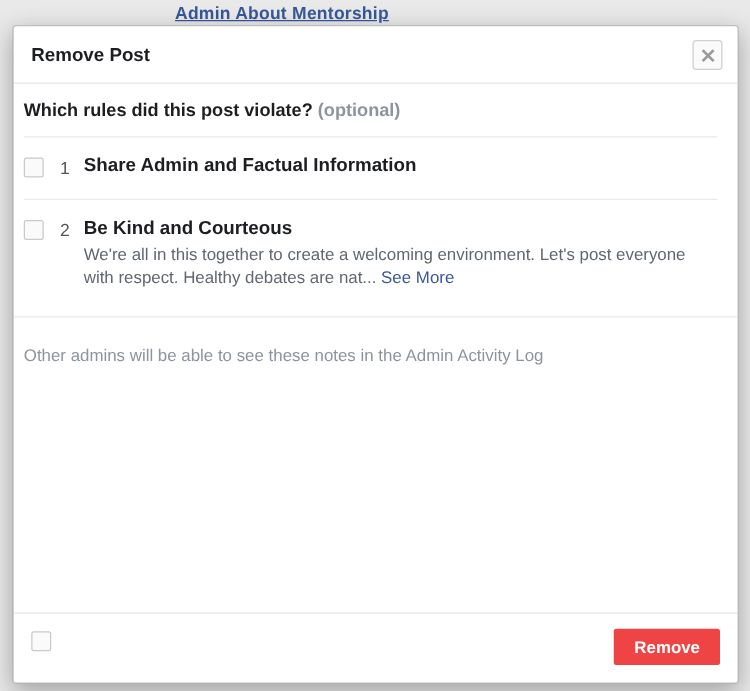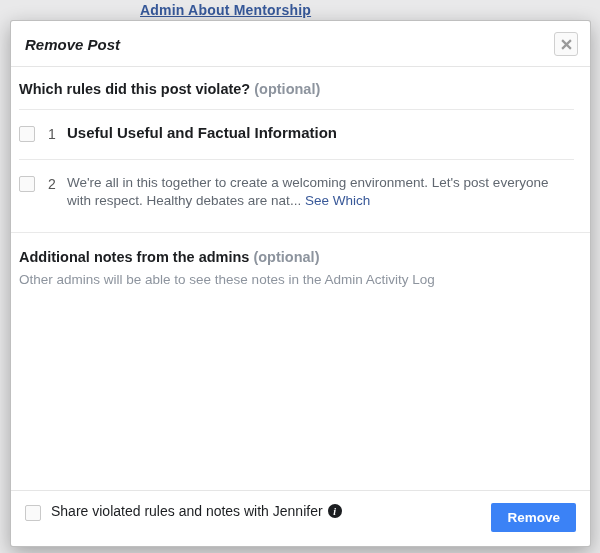--- a/index.html
+++ b/index.html
@@ -33,21 +33,20 @@
     box-shadow: 0 6px 20px rgba(0,0,0,0.3);
     display: flex;
     flex-direction: column;
   }
   .modal-header {
     display: flex;
     justify-content: space-between;
     align-items: center;
     padding: 11px 12px 10px 14px;
     border-bottom: 1px solid #e5e5e5;
-    font-style: italic;
   }
   .modal-title {
     font-size: 15px;
     font-weight: 700;
     color: #1c1e21;
   }
   .close-btn {
     width: 24px;
     height: 24px;
     border: 1px solid #d0d0d0;
@@ -171,21 +170,21 @@
     font-family: Georgia, serif;
   }
   .share-sub {
     font-size: 12.5px;
     color: #8d949e;
     margin-top: 2px;
     line-height: 1.3;
     max-width: 380px;
   }
   .remove-btn {
-    background: #3b82f6;
+    background: #ef4444;
     color: #fff;
     border: none;
     border-radius: 2px;
     font-size: 13.5px;
     font-weight: 700;
     padding: 7px 16px;
     cursor: pointer;
     align-self: flex-end;
     text-align: right;
   }
@@ -212,54 +211,47 @@
       <span>Which rules did this post violate?</span>
       <span class="optional">(optional)</span>
     </div>
 
     <div class="rules-block">
 
       <div class="rule-item">
         <div class="rule-checkbox"></div>
         <div class="rule-num">1</div>
         <div class="rule-content">
-          <div class="rule-title">Useful Useful and Factual Information</div>
+          <div class="rule-title">Share Admin and Factual Information</div>
         </div>
       </div>
 
       <div class="rule-item">
         <div class="rule-checkbox"></div>
         <div class="rule-num">2</div>
         <div class="rule-content">
+          <div class="rule-title">Be Kind and Courteous</div>
           <div class="rule-desc">
-            <span>We're all in this together to create a welcoming environment. Let's post everyone with respect. Healthy debates are nat... </span><span class="see-more">See Which</span>
+            <span>We're all in this together to create a welcoming environment. Let's post everyone with respect. Healthy debates are nat... </span><span class="see-more">See More</span>
           </div>
         </div>
       </div>
 
     </div>
 
     <div class="divider"></div>
 
     <div class="notes-section">
-      <div class="section-heading">
-        <span>Additional notes from the admins</span>
-        <span class="optional">(optional)</span>
-      </div>
       <div class="notes-hint">Other admins will be able to see these notes in the Admin Activity Log</div>
     </div>
 
   </div>
 
   <div class="modal-footer">
     <div class="share-block">
       <div class="rule-checkbox"></div>
       <div class="share-text">
-        <div class="share-label-row">
-          <span class="share-label">Share violated rules and notes with Jennifer</span>
-          <span class="info-icon">i</span>
-        </div>
       </div>
     </div>
     <button class="remove-btn">Remove</button>
   </div>
 
 </div>
 
 </body></html>

